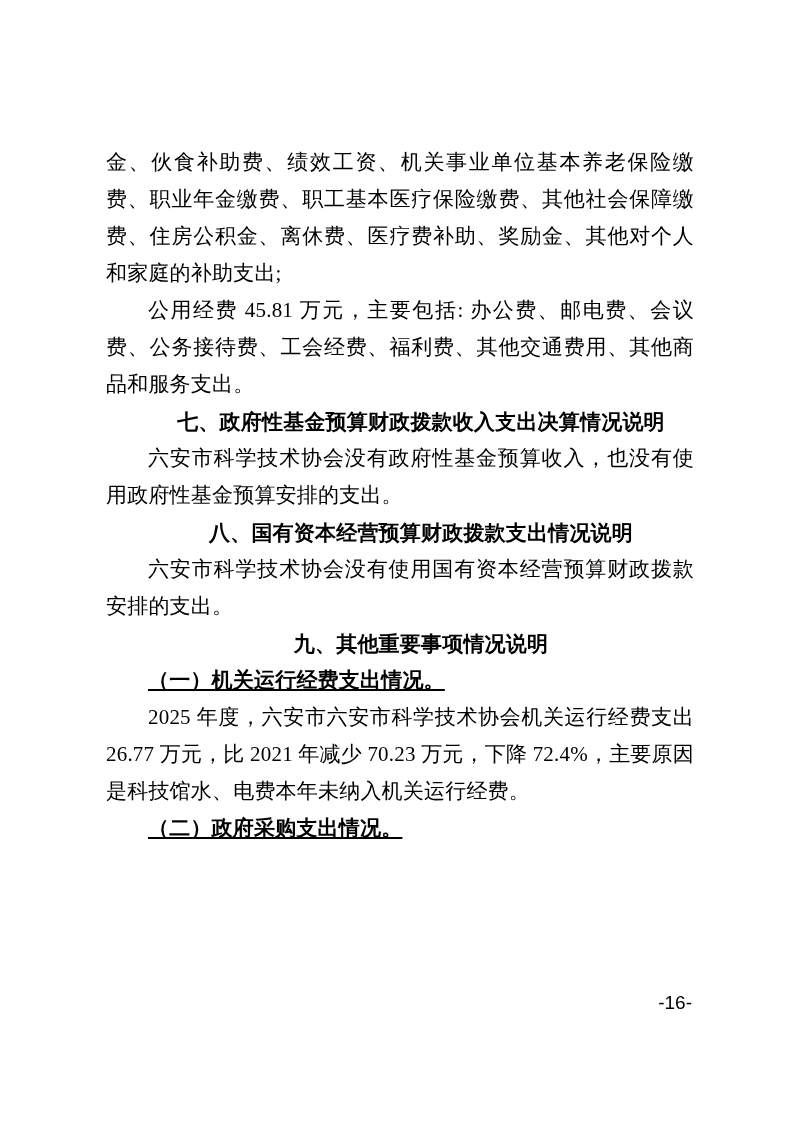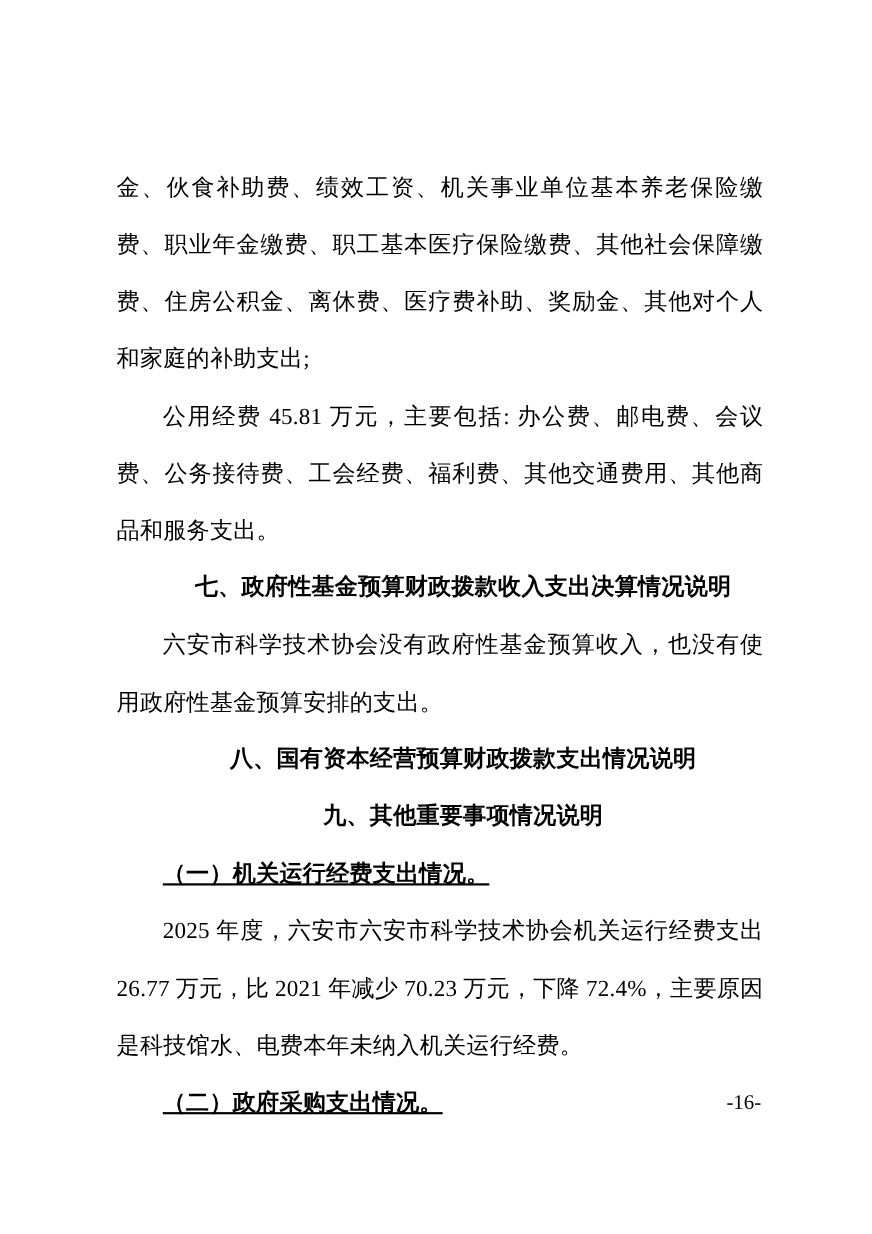--- a/index.html
+++ b/index.html
@@ -19,21 +19,21 @@
   .text-block {
     position: absolute;
     left: 106px;
     top: 144px;
     width: 588px;
   }
   .text-block p {
     margin: 0;
     padding: 0;
     font-size: 21px;
-    line-height: 52px;
+    line-height: 37px;
     text-align: justify;
     letter-spacing: 0.2px;
   }
   p.indent {
     text-indent: 2em;
   }
   p.heading {
     font-family: "Liberation Sans", sans-serif;
     font-weight: bold;
     text-indent: 2em;
@@ -44,33 +44,34 @@
     font-weight: bold;
     text-indent: 2em;
     text-align: left;
     text-decoration: underline;
   }
   .page-number {
     position: absolute;
     top: 992px;
     right: 101px;
     font-size: 19px;
-    font-family: Liberation Serif, serif;
+    font-family: Liberation Sans, sans-serif;
     color: #000000;
   }
 </style>
 </head>
 <body>
 
 <div class="doc-page">
   <div class="text-block">
     <p class="body">金、伙食补助费、绩效工资、机关事业单位基本养老保险缴费、职业年金缴费、职工基本医疗保险缴费、其他社会保障缴费、住房公积金、离休费、医疗费补助、奖励金、其他对个人和家庭的补助支出;</p>
     <p class="indent">公用经费 45.81 万元，主要包括: 办公费、邮电费、会议费、公务接待费、工会经费、福利费、其他交通费用、其他商品和服务支出。</p>
     <p class="heading">七、政府性基金预算财政拨款收入支出决算情况说明</p>
     <p class="indent">六安市科学技术协会没有政府性基金预算收入，也没有使用政府性基金预算安排的支出。</p>
     <p class="heading">八、国有资本经营预算财政拨款支出情况说明</p>
+    <p class="indent">六安市科学技术协会没有使用国有资本经营预算财政拨款安排的支出。</p>
     <p class="heading">九、其他重要事项情况说明</p>
     <p class="subheading">（一）机关运行经费支出情况。</p>
     <p class="indent">2025 年度，六安市六安市科学技术协会机关运行经费支出 26.77 万元，比 2021 年减少 70.23 万元，下降 72.4%，主要原因是科技馆水、电费本年未纳入机关运行经费。</p>
     <p class="subheading">（二）政府采购支出情况。</p>
   </div>
   <div class="page-number">-16-</div>
 </div>
 
 </body></html>

